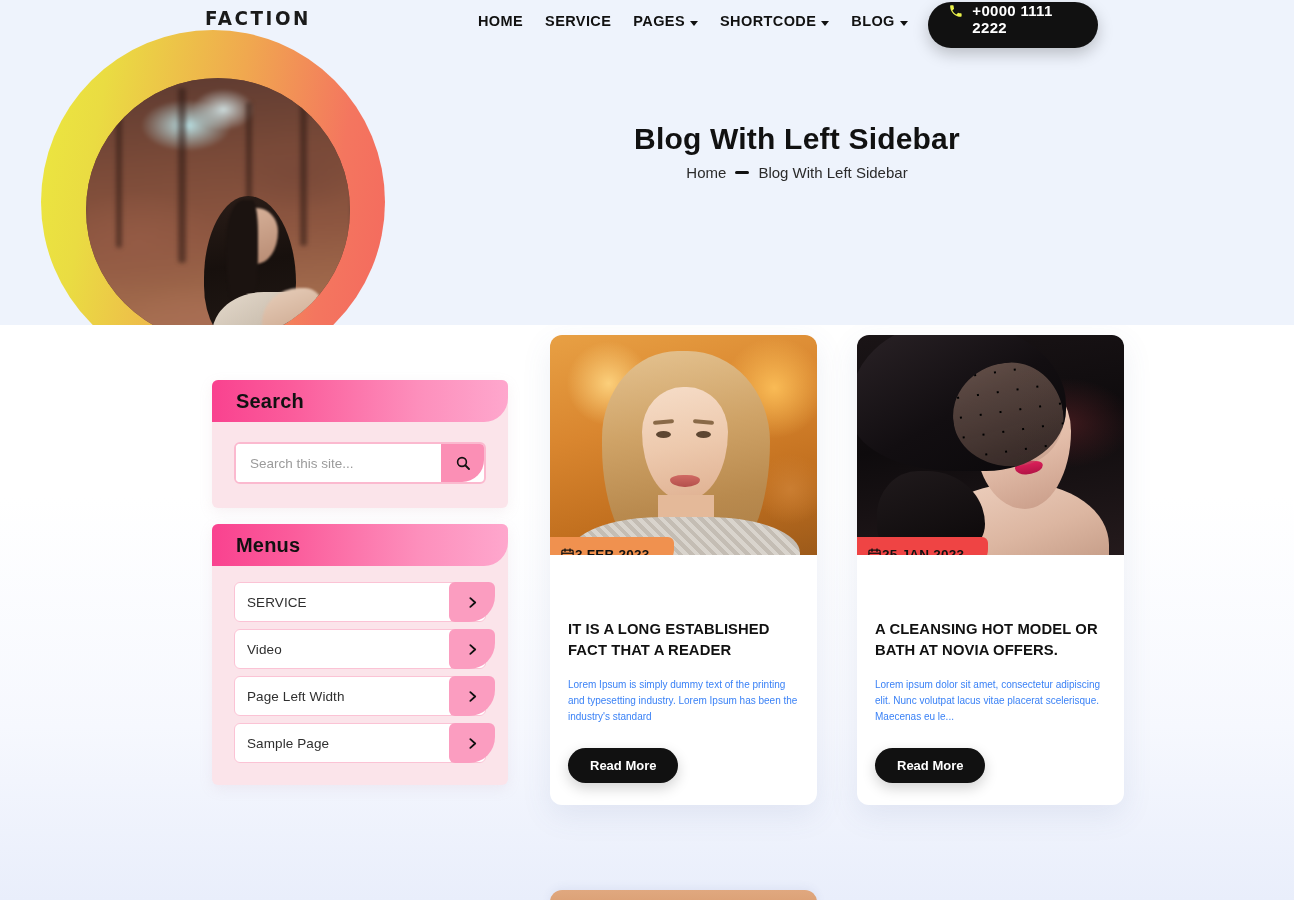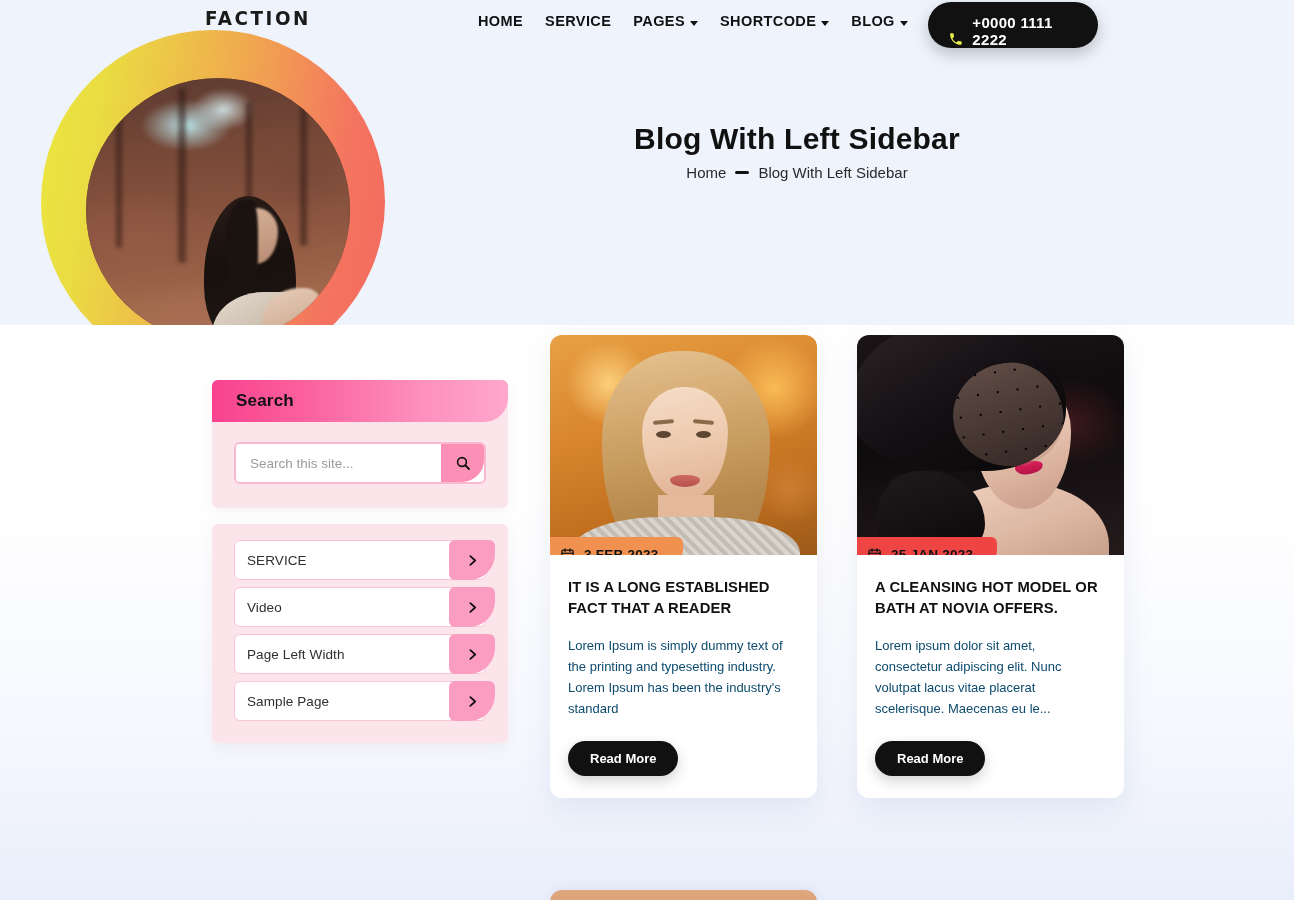--- a/index.html
+++ b/index.html
@@ -149,21 +149,21 @@
     top: 2px;
   }
   .phone-btn {
     position: absolute;
     left: 928px; top: 2px;
     height: 46px;
     padding: 0 24px 0 20px;
     background: #111111;
     border-radius: 26px;
     display: flex;
-    align-items: flex-end;
+    align-items: flex-start;
     gap: 9px;
     box-shadow: 0 6px 16px rgba(0,0,0,.22);
     cursor: pointer;
   }
   .phone-btn .num {
     color: #ffffff;
     font-size: 15px;
     font-weight: 700;
     letter-spacing: .3px;
   }
@@ -225,21 +225,21 @@
   .widget-head {
     height: 42px;
     margin: 0 0 0 0;
     background: linear-gradient(90deg, #f9428f 0%, #fb5d9c 28%, #fd8fbc 70%, #fea7cd 100%);
     border-radius: 0 0 24px 0;
     display: flex;
     align-items: center;
     padding-left: 24px;
   }
   .widget-head .title {
-    font-size: 17px;
+    font-size: 20px;
     font-weight: 800;
     color: #111;
     letter-spacing: .2px;
   }
   .widget-body { padding: 20px 22px 24px 22px; }
   .widget-body.menus { padding: 16px 22px 22px 22px; }
 
   
   .search-row {
     position: relative;
@@ -422,47 +422,46 @@
   }
 
   .date-badge {
     position: absolute;
     left: -10px; bottom: -16px;
     height: 34px;
     padding: 0 24px 0 20px;
     border-radius: 6px 6px 22px 6px;
     display: flex;
     align-items: center;
-    gap: 9px;
     z-index: 3;
     justify-content: space-between;
   }
   .date-badge .date-text {
     font-size: 13.5px;
     font-weight: 800;
     color: #111;
     letter-spacing: .25px;
     white-space: nowrap;
   }
   .date-badge svg { width: 15px; height: 15px; }
 
-  .card-body { padding: 22px 18px 0 18px; }
+  .card-body { padding: 44px 18px 0 18px; margin-top: 20px; }
   .card-title {
     font-size: 14.8px;
     font-weight: 700;
     color: #111;
     line-height: 1.42;
     letter-spacing: .1px;
     text-transform: uppercase;
   }
   .card-excerpt {
     margin-top: 16px;
-    font-size: 13px;
+    font-size: 10px;
     line-height: 1.62;
-    color: #0c4a6e;
+    color: #3b82f6;
   }
   .read-more {
     display: inline-block;
     margin-top: 22px;
     height: 35px;
     line-height: 35px;
     padding: 0 22px;
     background: #111111;
     color: #ffffff;
     font-size: 13px;
@@ -564,20 +563,23 @@
             <svg viewBox="0 0 24 24">
               <circle cx="10.5" cy="10.5" r="6.6" fill="none" stroke="#111" stroke-width="2.4"></circle>
               <line x1="15.4" y1="15.4" x2="21" y2="21" stroke="#111" stroke-width="2.8" stroke-linecap="round"></line>
             </svg>
           </button>
         </div>
       </div>
     </section>
 
     <section class="widget">
+      <div class="widget-head">
+        <span class="title">Menus</span>
+      </div>
       <div class="widget-body menus">
 
         <div class="menu-item">
           <span class="label">SERVICE</span>
           <span class="arrow">
             <svg viewBox="0 0 24 24">
               <polyline points="8,4 17,12 8,20" fill="none" stroke="#111" stroke-width="3.4" stroke-linecap="round" stroke-linejoin="round"></polyline>
             </svg>
           </span>
         </div>

